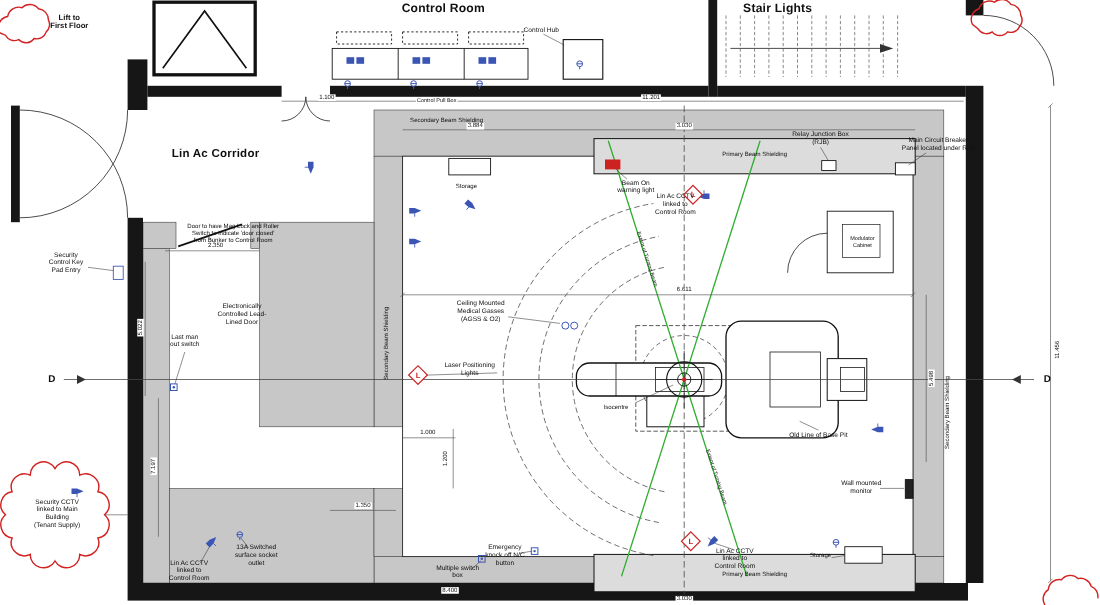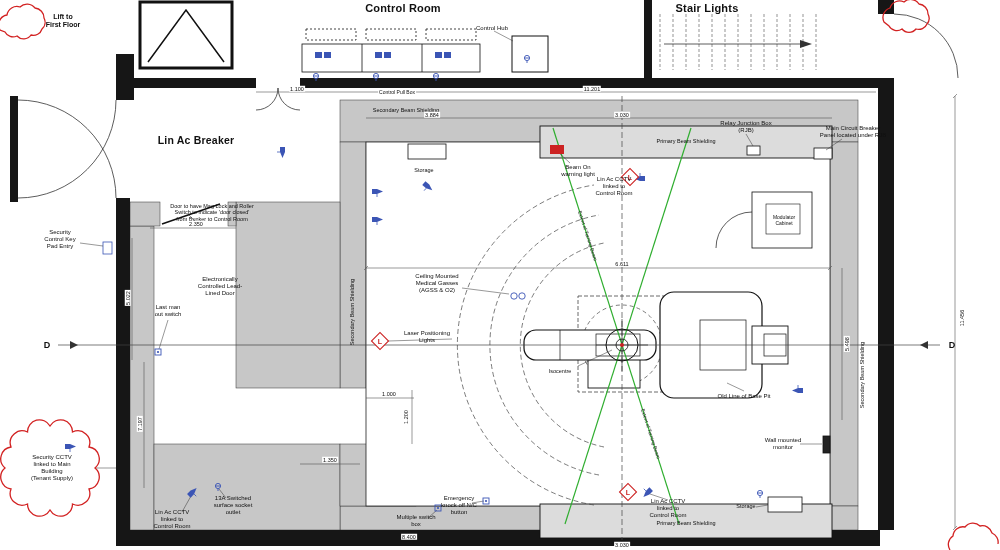--- a/index.html
+++ b/index.html
@@ -260,21 +260,21 @@
     <path d="M884,22 a10,10 0 0 1 6,-14 a10,10 0 0 1 14,-6 a10,10 0 0 1 15,2 a10,10 0 0 1 9,10 a9,9 0 0 1 -1,10 a9,9 0 0 1 -11,5 a9,9 0 0 1 -14,0 a9,9 0 0 1 -13,-3 z"></path>
     <path d="M5,468 a12,12 0 0 1 6,-21 a12,12 0 0 1 16.5,-15 a12,12 0 0 1 22.5,-6 a12,12 0 0 1 22.5,6 a12,12 0 0 1 16.5,15 a12,12 0 0 1 6,21 a12,12 0 0 1 -6,21 a12,12 0 0 1 -16.5,15 a12,12 0 0 1 -22.5,6 a12,12 0 0 1 -22.5,-6 a12,12 0 0 1 -16.5,-15 a12,12 0 0 1 -6,-21 z"></path>
     <path d="M950,550 a10,10 0 0 1 3,-14 a10,10 0 0 1 12,-9 a10,10 0 0 1 15,-1 a10,10 0 0 1 12,7 a10,10 0 0 1 6,11"></path>
   </g>
 </svg>
 
 <div class="overlay">
 
   <div class="lbl title" style="left:403px;top:8px">Control Room</div>
   <div class="lbl title" style="left:707px;top:8px">Stair Lights</div>
-  <div class="lbl title" style="left:196px;top:140px;font-size:10.5px">Lin Ac Breaker</div>
+  <div class="lbl title" style="left:196px;top:140px;font-size:10.5px">Lin Ac Corridor</div>
   <div class="lbl t7" style="left:63px;top:21px">Lift to
 First Floor</div>
 
   <div class="lbl s55" style="left:406px;top:110px">Secondary Beam Shielding</div>
   <div class="lbl s55" style="left:686px;top:141px">Primary Beam Shielding</div>
   <div class="lbl s55" style="left:686px;top:523px">Primary Beam Shielding</div>
   <div class="lbl s55 rot" style="left:352px;top:312px">Secondary Beam Shielding</div>
   <div class="lbl s55 rot" style="left:862px;top:375px">Secondary Beam Shielding</div>
 
   <div class="lbl" style="left:492px;top:29px">Control Hub</div>

